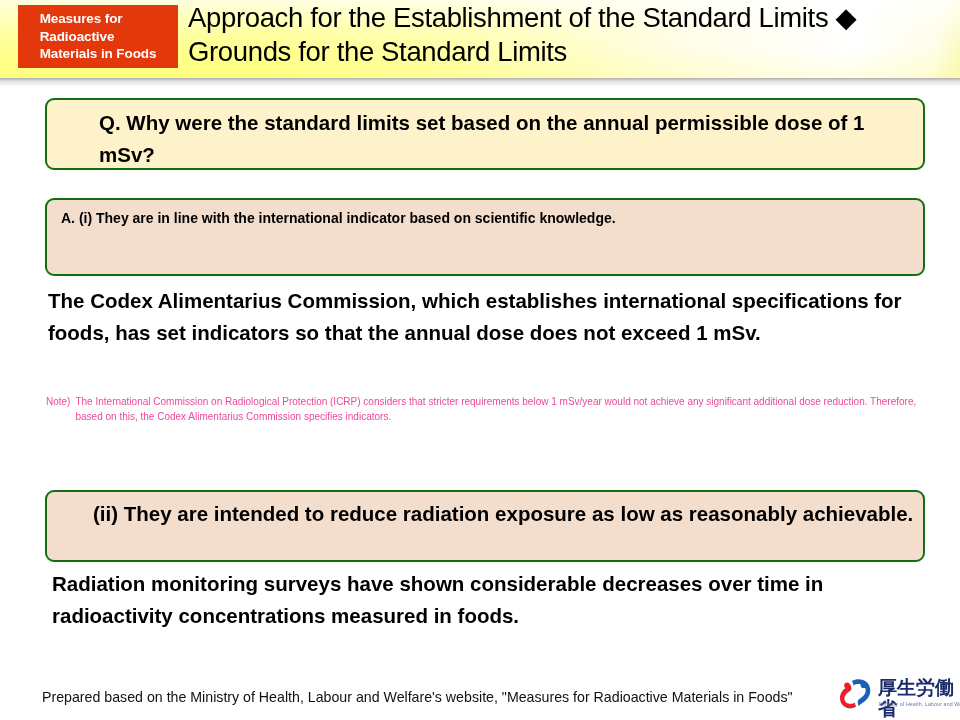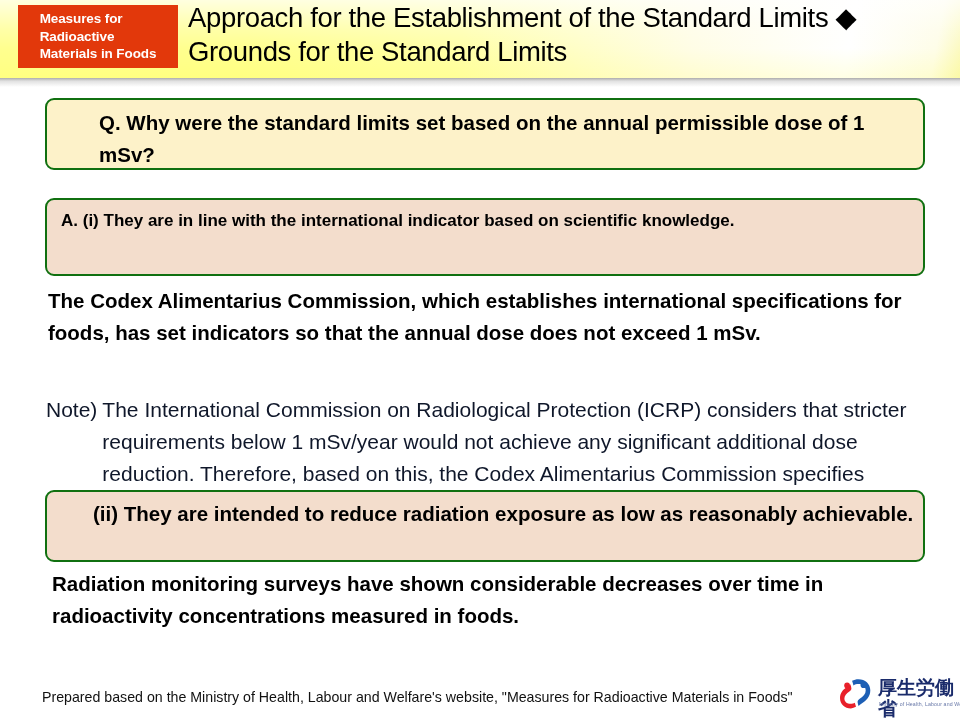--- a/index.html
+++ b/index.html
@@ -111,21 +111,21 @@
   .callout-q .callout-text {
     left: 16px;
     top: 7px;
     font-size: 20.5px;
     line-height: 1.55;
     text-indent: 0;
   }
   .callout-a1 .callout-text {
     left: 14px;
     top: 8px;
-    font-size: 17px;
+    font-size: 14px;
     line-height: 1.52;
   }
   .callout-a2 .callout-text {
     left: 46px;
     top: 6px;
     font-size: 20.5px;
     line-height: 1.55;
   }
   .hang {
     display: block;
@@ -157,23 +157,23 @@
     top: 568px;
     width: 890px;
   }
 
   
   .note-block {
     position: absolute;
     left: 46px;
     top: 394px;
     width: 890px;
-    font-size: 21px;
+    font-size: 10px;
     line-height: 1.52;
-    color: #0f172a;
+    color: #ec4899;
     display: flex;
     align-items: flex-start;
   }
   .note-label {
     flex: 0 0 auto;
     padding-right: 5px;
   }
   .note-body {
     flex: 1 1 auto;
   }

